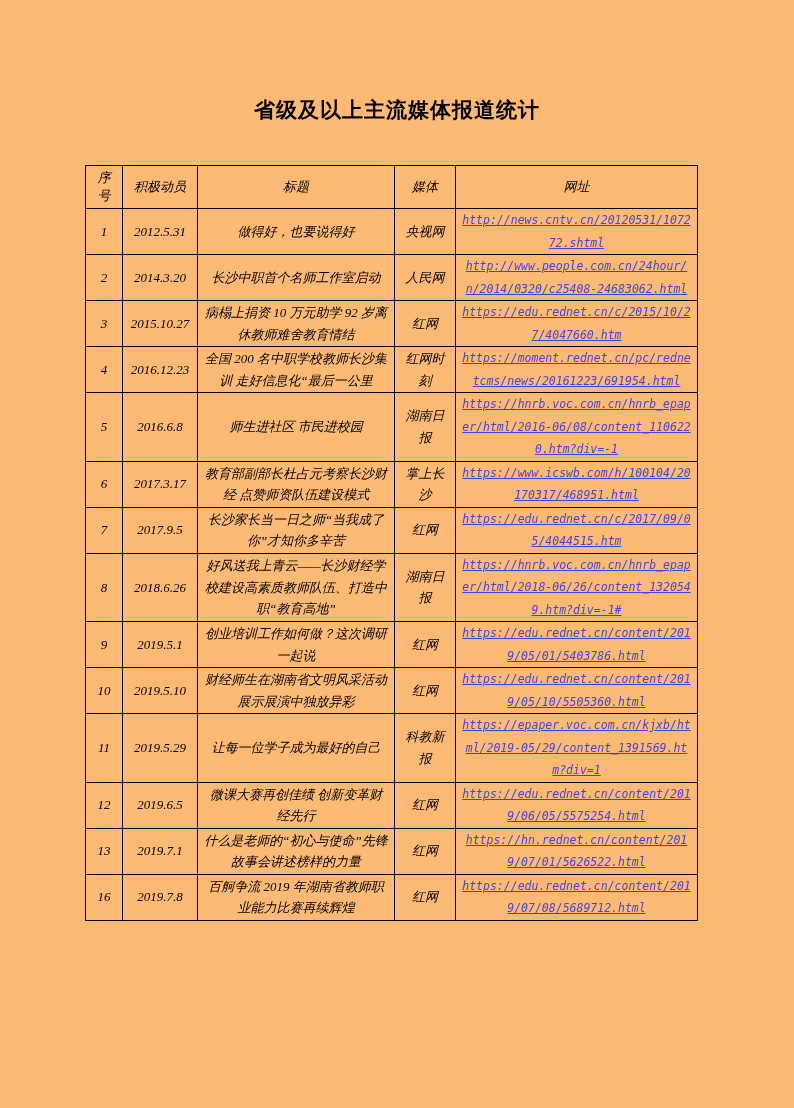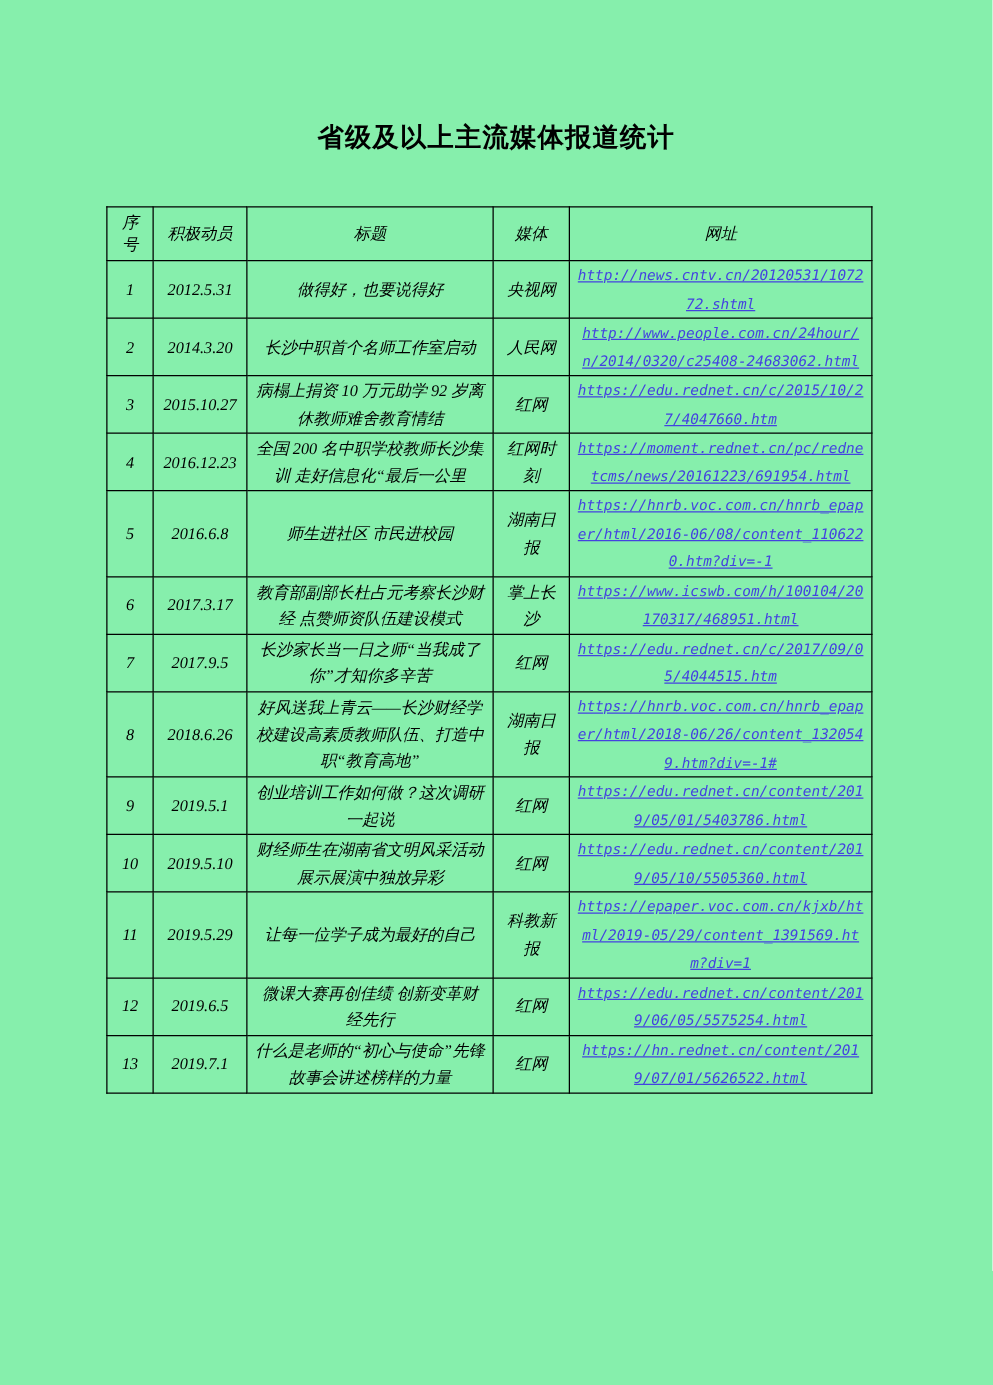--- a/index.html
+++ b/index.html
@@ -12,21 +12,21 @@
     width: 794px;
     height: 1108px;
     font-family: "Liberation Serif", serif;
     color: #000000;
     overflow: hidden;
   }
   .page {
     position: relative;
     width: 794px;
     height: 1108px;
-    background: #86efac;
+    background: #fdba74;
   }
   .doc-title {
     margin: 0;
     padding-top: 96px;
     text-align: center;
     font-family: "Liberation Sans", sans-serif;
     font-weight: bold;
     font-size: 21px;
     letter-spacing: 1px;
     color: #000000;
@@ -203,16 +203,23 @@
   <tr>
     <td class="c-no"><span>13</span></td>
     <td class="c-date"><span>2019.7.1</span></td>
     <td class="c-title"><span>什么是老师的“初心与使命”先锋故事会讲述榜样的力量</span></td>
     <td class="c-media"><span>红网</span></td>
     <td class="c-url"><a class="url-link">https://hn.rednet.cn/content/2019/07/01/5626522.html</a></td>
   </tr>
 
 
 
+  <tr>
+    <td class="c-no"><span>16</span></td>
+    <td class="c-date"><span>2019.7.8</span></td>
+    <td class="c-title"><span>百舸争流 2019 年湖南省教师职业能力比赛再续辉煌</span></td>
+    <td class="c-media"><span>红网</span></td>
+    <td class="c-url"><a class="url-link">https://edu.rednet.cn/content/2019/07/08/5689712.html</a></td>
+  </tr>
 </tbody>
   </table>
 
 </div>
 
 </body></html>

